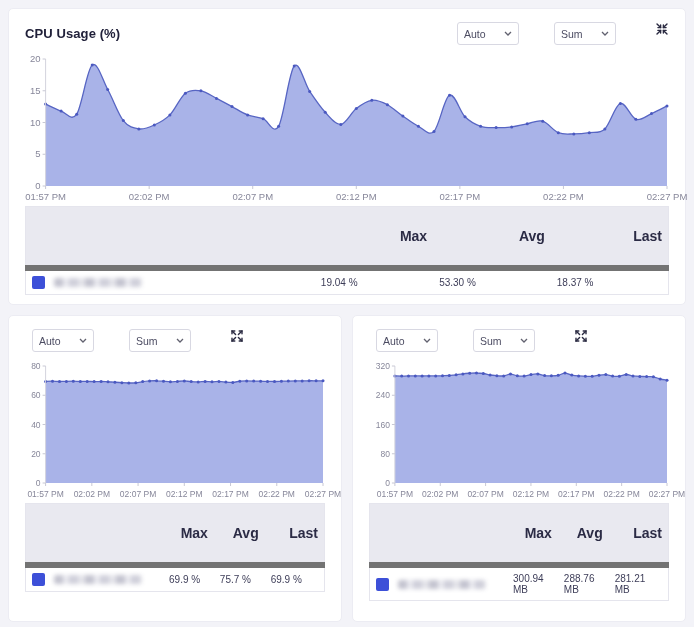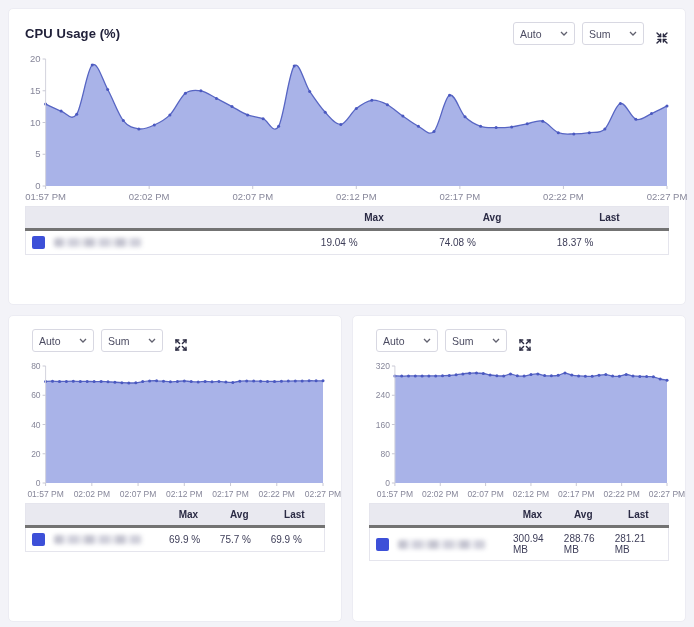--- a/index.html
+++ b/index.html
@@ -13,42 +13,42 @@
   .page{box-sizing:border-box;width:694px;height:627px;padding:8px 8px 5px;display:flex;flex-direction:column;gap:10px;}
   .card{
     background:#ffffff;border:1px solid #ececf3;border-radius:5px;
     box-sizing:border-box;padding:13px 16px;overflow:visible;
   }
   .card-top{width:678px;height:297px;}
   .row{display:flex;gap:10px;flex:1;}
   .card-sm{width:334px;height:307px;}
   .card-head{display:flex;align-items:center;justify-content:space-between;height:23px;}
   .chart-title{font-size:13px;font-weight:bold;margin:0;color:#21213a;letter-spacing:.1px;}
-  .controls{display:flex;align-items:flex-end;}
+  .controls{display:flex;align-items:flex-start;gap:28px;}
   .select{
     display:flex;align-items:center;justify-content:space-between;
     width:48px;height:21px;border:1px solid #d8d8e2;border-radius:3px;
     padding:0 6px;font-size:10.5px;color:#4c4c62;background:#fff;cursor:pointer;
     box-sizing:content-box;margin-left:7px;
   }
   .chev{width:8px;height:5px;flex:none;}
   .chev path{stroke:#61616f;stroke-width:1.3;fill:none;}
   .resize-btn{border:none;background:none;padding:0;margin-left:11px;cursor:pointer;line-height:0;height:14px;}
   .resize-btn svg{width:14px;height:14px;}
   .resize-btn path{stroke:#2b2b42;stroke-width:1.4;fill:none;stroke-linecap:round;}
   svg.chart{display:block;overflow:visible;margin-top:8px;}
   .tick{fill:#87879a;font-size:9.5px;}
   .sm-chart .tick{font-size:8.5px;}
   table.legend{width:100%;border-collapse:collapse;border:1px solid #e5e5ed;margin-top:3px;font-size:10px;table-layout:fixed;}
   .legend th{
-    background:#e9e9f0;font-weight:bold;color:#2b2b45;text-align:center;
-    padding:5px 6px;font-size:10px;
+    background:#e9e9f0;font-weight:bold;color:#2b2b45;text-align:right;
+    padding:21px 6px;font-size:14px;
   }
   .legend td{padding:5px 6px;color:#3d3d58;background:#fff;}
-  .legend tbody tr{border-top:3px solid #737373;}
+  .legend tbody tr{border-top:6px solid #737373;}
   .name-cell{display:flex;align-items:center;gap:9px;}
   .swatch{width:13px;height:13px;border-radius:2px;display:inline-block;flex:none;}
   .redacted{
     width:88px;height:9px;border-radius:2px;flex:none;
     background:repeating-linear-gradient(90deg,#c3c3cf 0 9px,#e9e9ef 9px 15px,#cfcfda 15px 24px,#e4e4ea 24px 31px);
     filter:blur(2px);
   }
 </style>
 </head>
 <body>
@@ -172,21 +172,21 @@
       </thead>
       <tbody>
         <tr>
           <td>
               <div class="name-cell">
                 <span class="swatch" style="background: rgb(61, 80, 216);"></span>
                 <span class="redacted"></span>
               </div>
             </td>
           <td>19.04 %</td>
-          <td>74.08 %</td>
+          <td>53.30 %</td>
           <td>18.37 %</td>
         </tr>
       </tbody>
     </table>
   </section>
 
   <div class="row">
 
     <section class="card card-sm">
       <div class="card-head">

